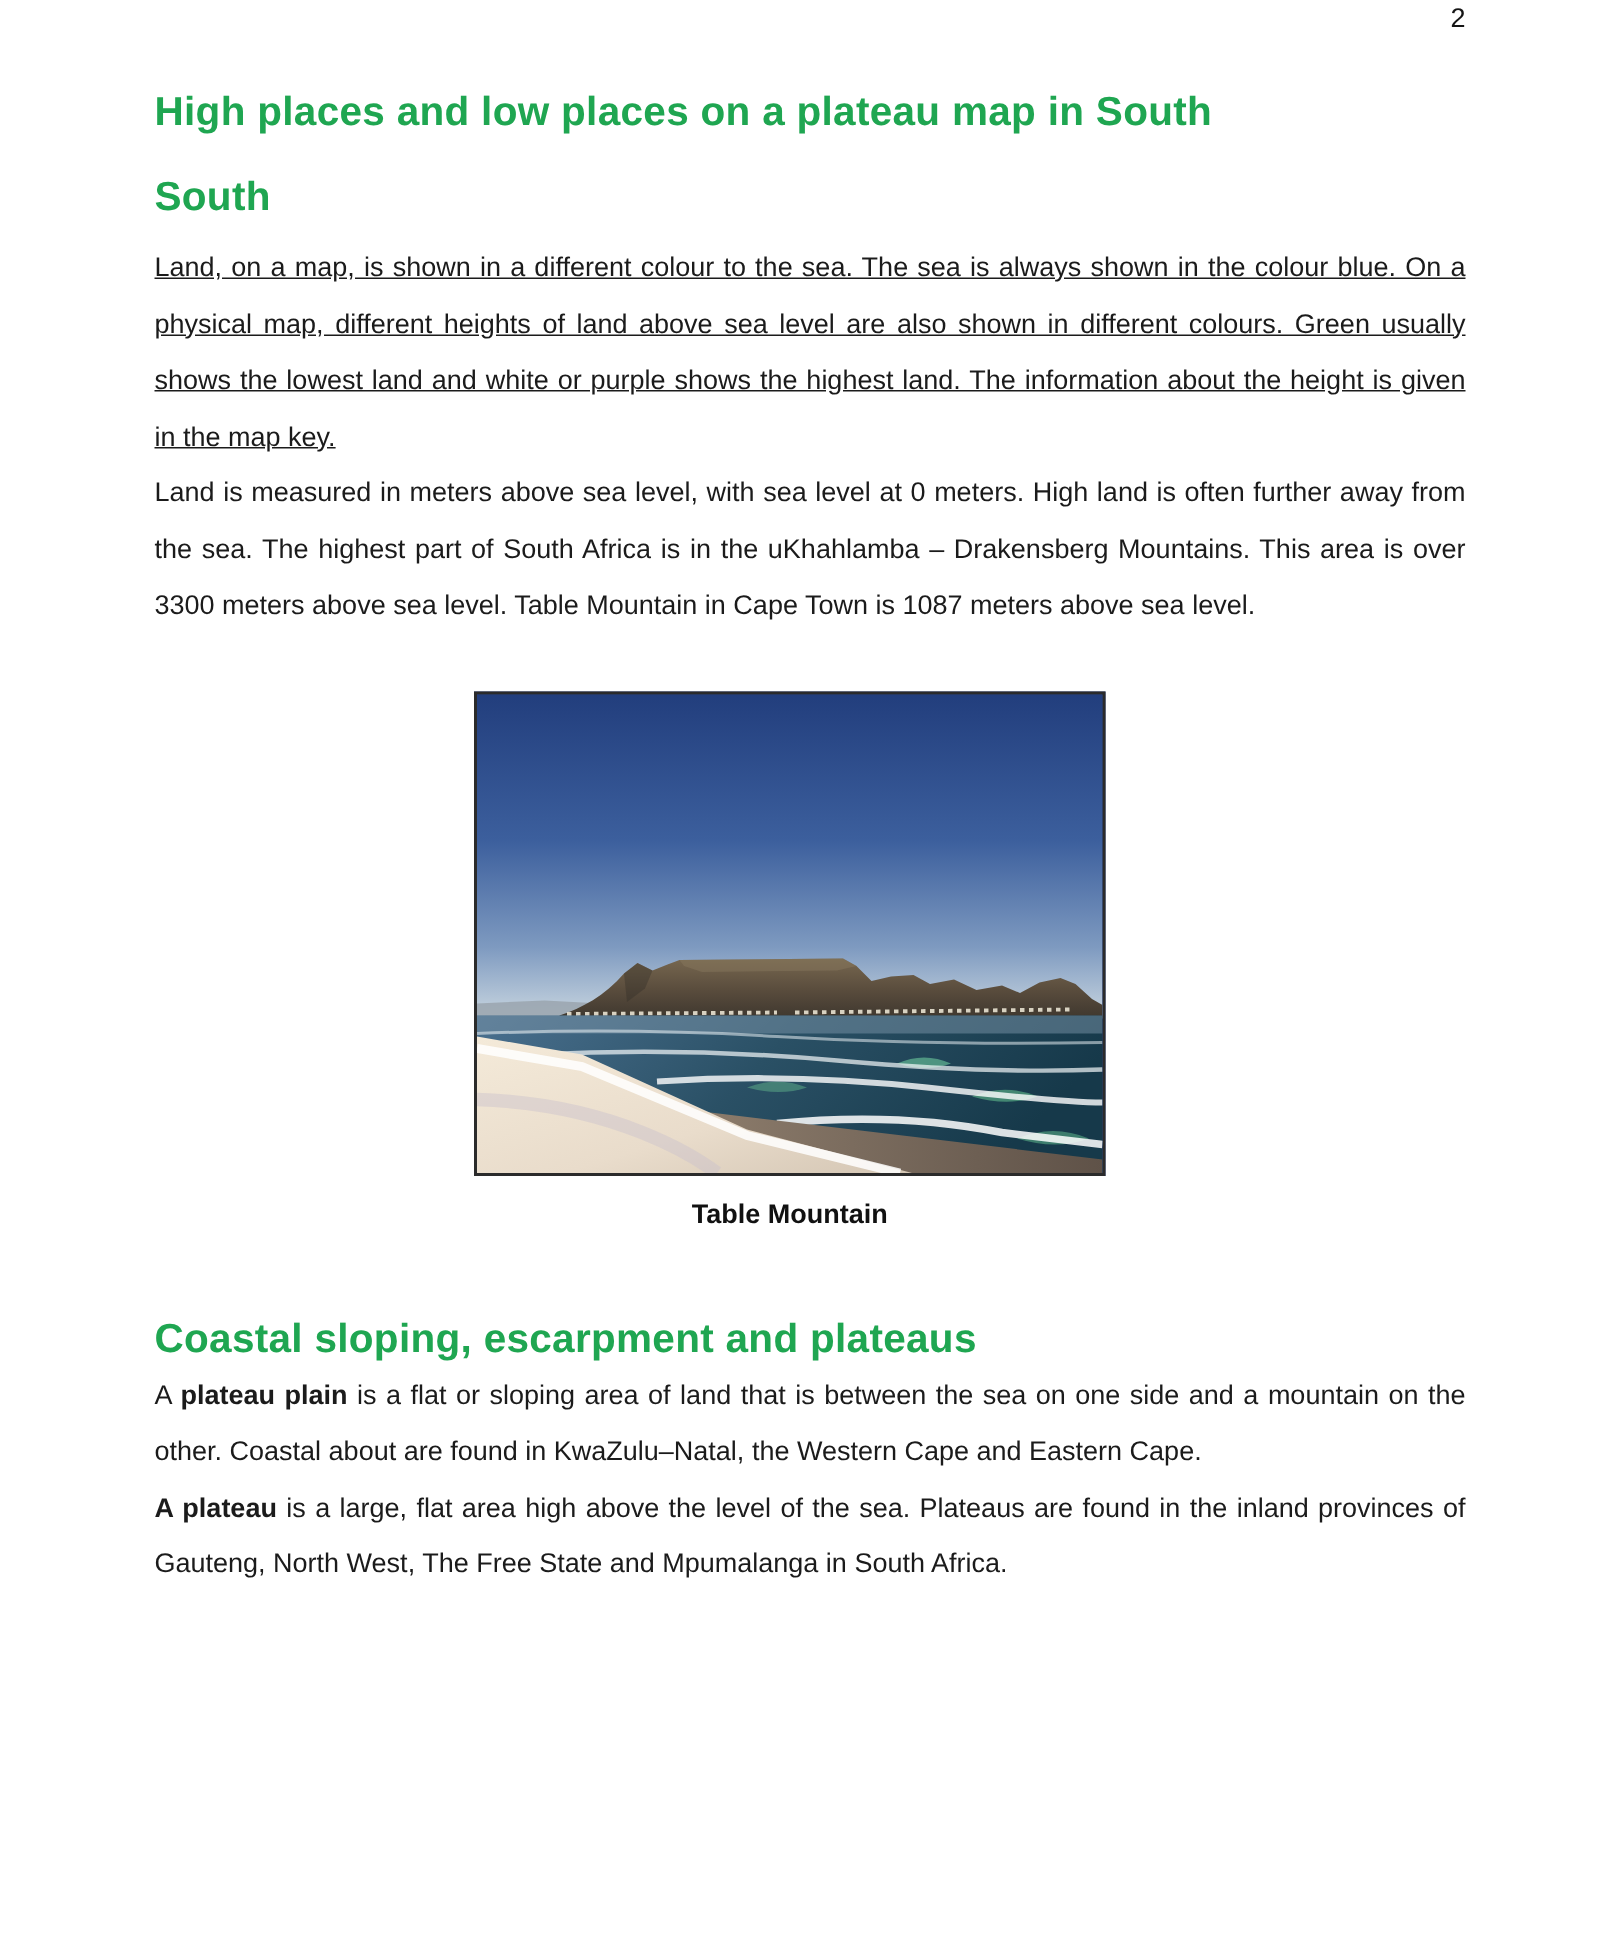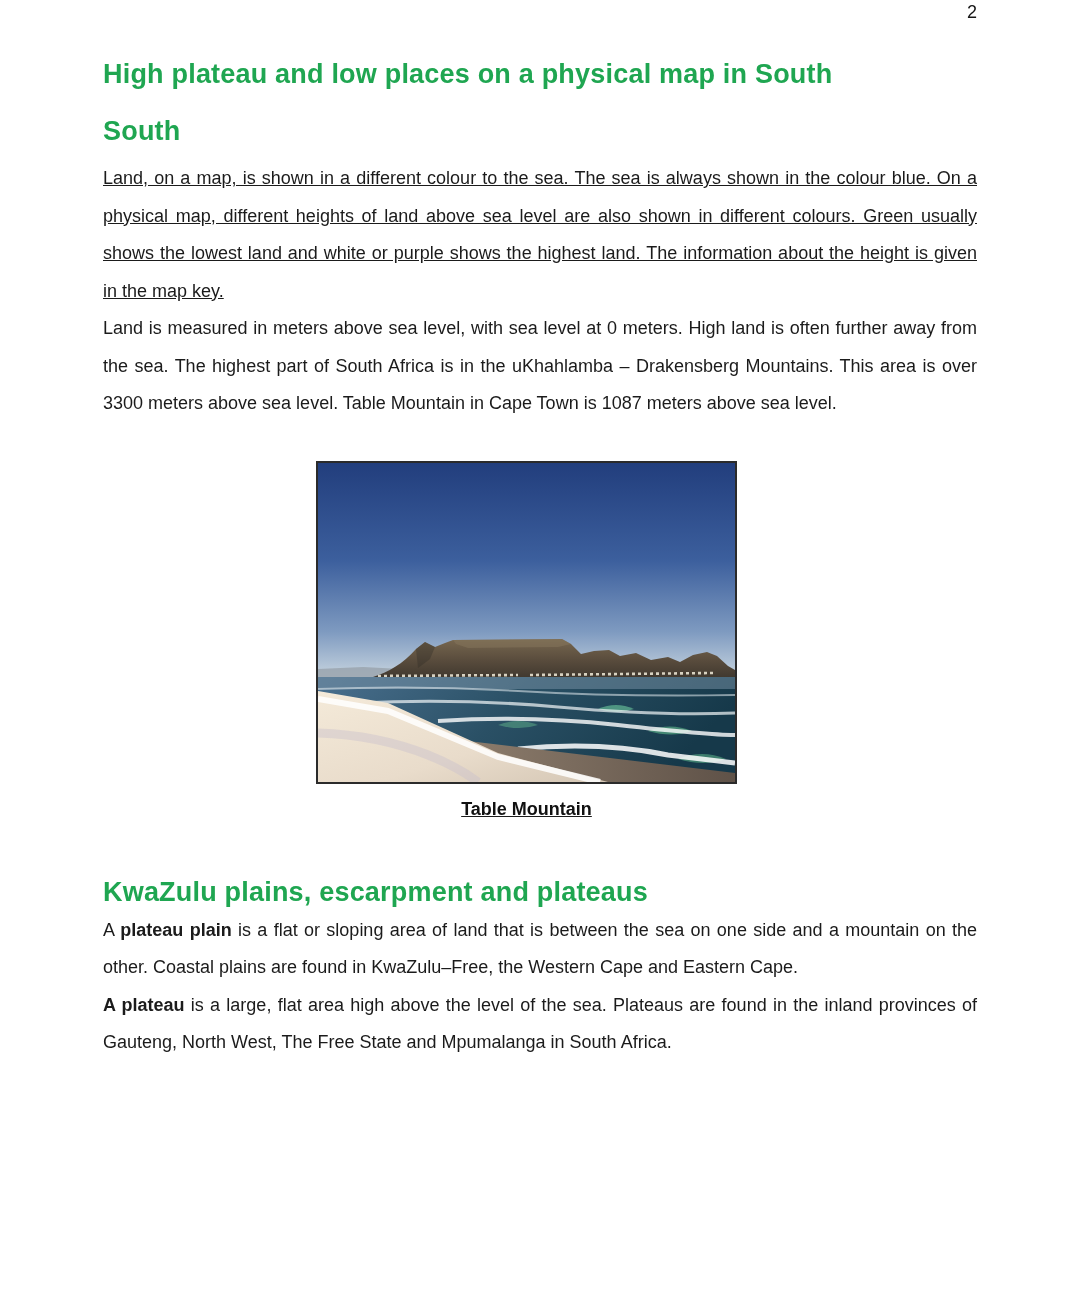--- a/index.html
+++ b/index.html
@@ -52,21 +52,20 @@
     margin: 0;
     color: #1b1b1b;
   }
   p.body-text b { font-weight: bold; }
   .mt-p1 { margin-top: 9px; text-decoration: underline; }
   .mt-p2 { margin-top: 30px; }
   .mt-p3 { margin-top: 16px; }
   .mt-p4 { margin-top: 36px; }
   .figure-block {
     margin-top: 38px;
-    text-decoration: underline;
   }
   .photo-frame {
     margin-left: 213px;
     width: 417px;
     height: 319px;
     border: 2px solid #2b2b2b;
     background: #2a4482;
     line-height: 0;
   }
   .figure-caption {
@@ -79,21 +78,21 @@
     color: #111;
   }
 </style>
 </head>
 <body>
 
 <div class="page">
 
   <div class="page-number">2</div>
 
-  <h1 class="main-heading"><span>High plateau and low places on a physical map in South</span><br><span>South</span></h1>
+  <h1 class="main-heading"><span>High places and low places on a plateau map in South</span><br><span>South</span></h1>
 
   <p class="body-text mt-p1">Land, on a map, is shown in a different colour to the sea. The sea is always shown in the colour blue.  On a physical map, different heights of land above sea level are also shown in different colours. Green usually shows the lowest land and white or purple shows the highest land.  The information about the height is given in the map key.</p>
 
   <p class="body-text mt-p2">Land is measured in meters above sea level, with sea level at 0 meters.  High land is often further away from the sea.  The highest part of South Africa is in the uKhahlamba – Drakensberg Mountains.  This area is over 3300 meters above sea level.  Table Mountain in Cape Town is 1087 meters above sea level.</p>
 
   <div class="figure-block">
     <div class="photo-frame">
       <svg width="417" height="319" viewBox="0 0 417 319">
         <defs>
           <linearGradient id="skyGrad" x1="0" y1="0" x2="0" y2="1">
@@ -152,19 +151,19 @@
         <path d="M0,262 L150,278 L417,310 L417,319 L0,319 Z" fill="url(#wetGrad)"></path>
 
         <path d="M0,228 L70,240 L180,290 L290,319 L0,319 Z" fill="url(#sandGrad)"></path>
         <path d="M0,236 L70,248 L180,294 L282,319" stroke="#ffffff" stroke-width="6" opacity="0.85" fill="none"></path>
         <path d="M0,270 Q60,272 110,292 Q140,304 160,319" stroke="#c9c0cb" stroke-width="9" opacity="0.45" fill="none"></path>
       </svg>
     </div>
     <div class="figure-caption">Table Mountain</div>
   </div>
 
-  <h2 class="section-heading">KwaZulu plains, escarpment and plateaus</h2>
+  <h2 class="section-heading">Coastal sloping, escarpment and plateaus</h2>
 
-  <p class="body-text mt-p3"><span>A </span><b>plateau plain</b><span> is a flat or sloping area of land that is between the sea on one side and a mountain on the other.  Coastal plains are found in KwaZulu–Free, the Western Cape and Eastern Cape.</span></p>
+  <p class="body-text mt-p3"><span>A </span><b>plateau plain</b><span> is a flat or sloping area of land that is between the sea on one side and a mountain on the other.  Coastal about are found in KwaZulu–Natal, the Western Cape and Eastern Cape.</span></p>
 
   <p class="body-text mt-p4"><b>A plateau</b><span> is a large, flat area high above the level of the sea.  Plateaus are found in the inland provinces of Gauteng, North West, The Free State and Mpumalanga in South Africa.</span></p>
 
 </div>
 
 </body></html>

